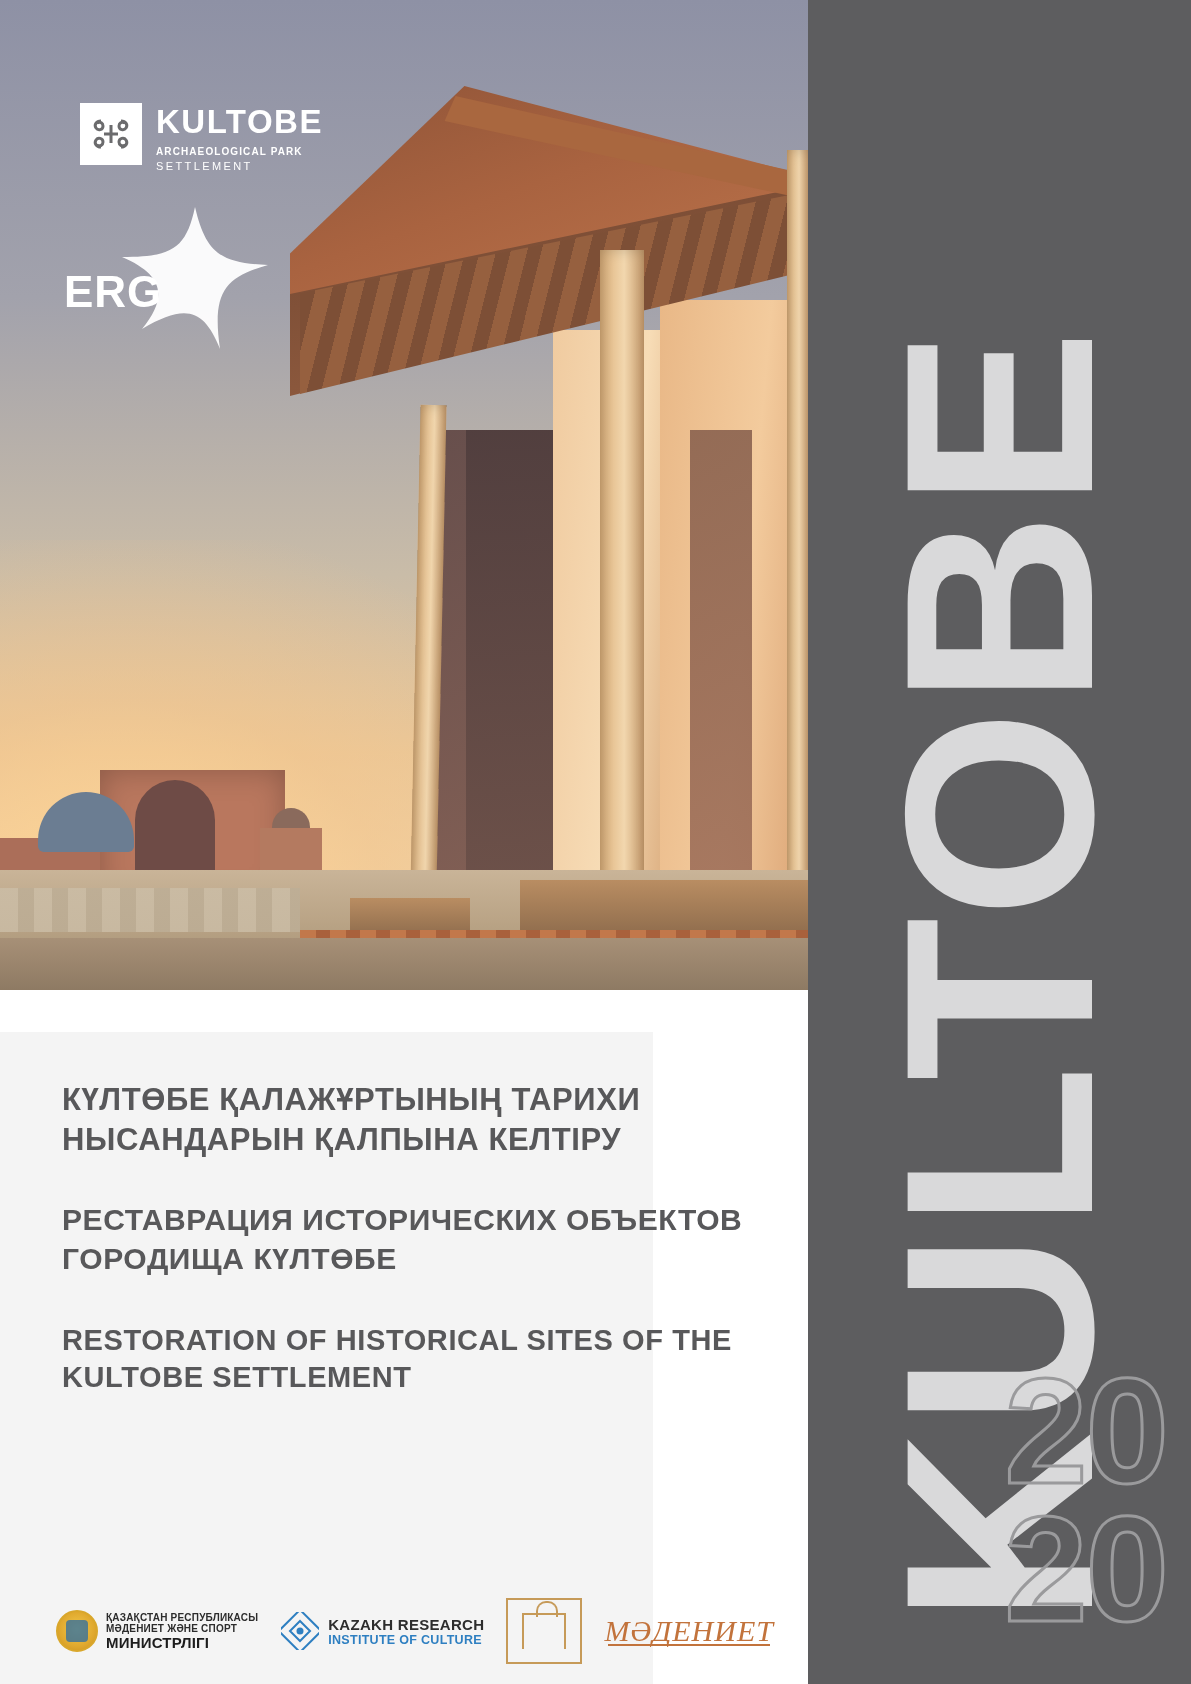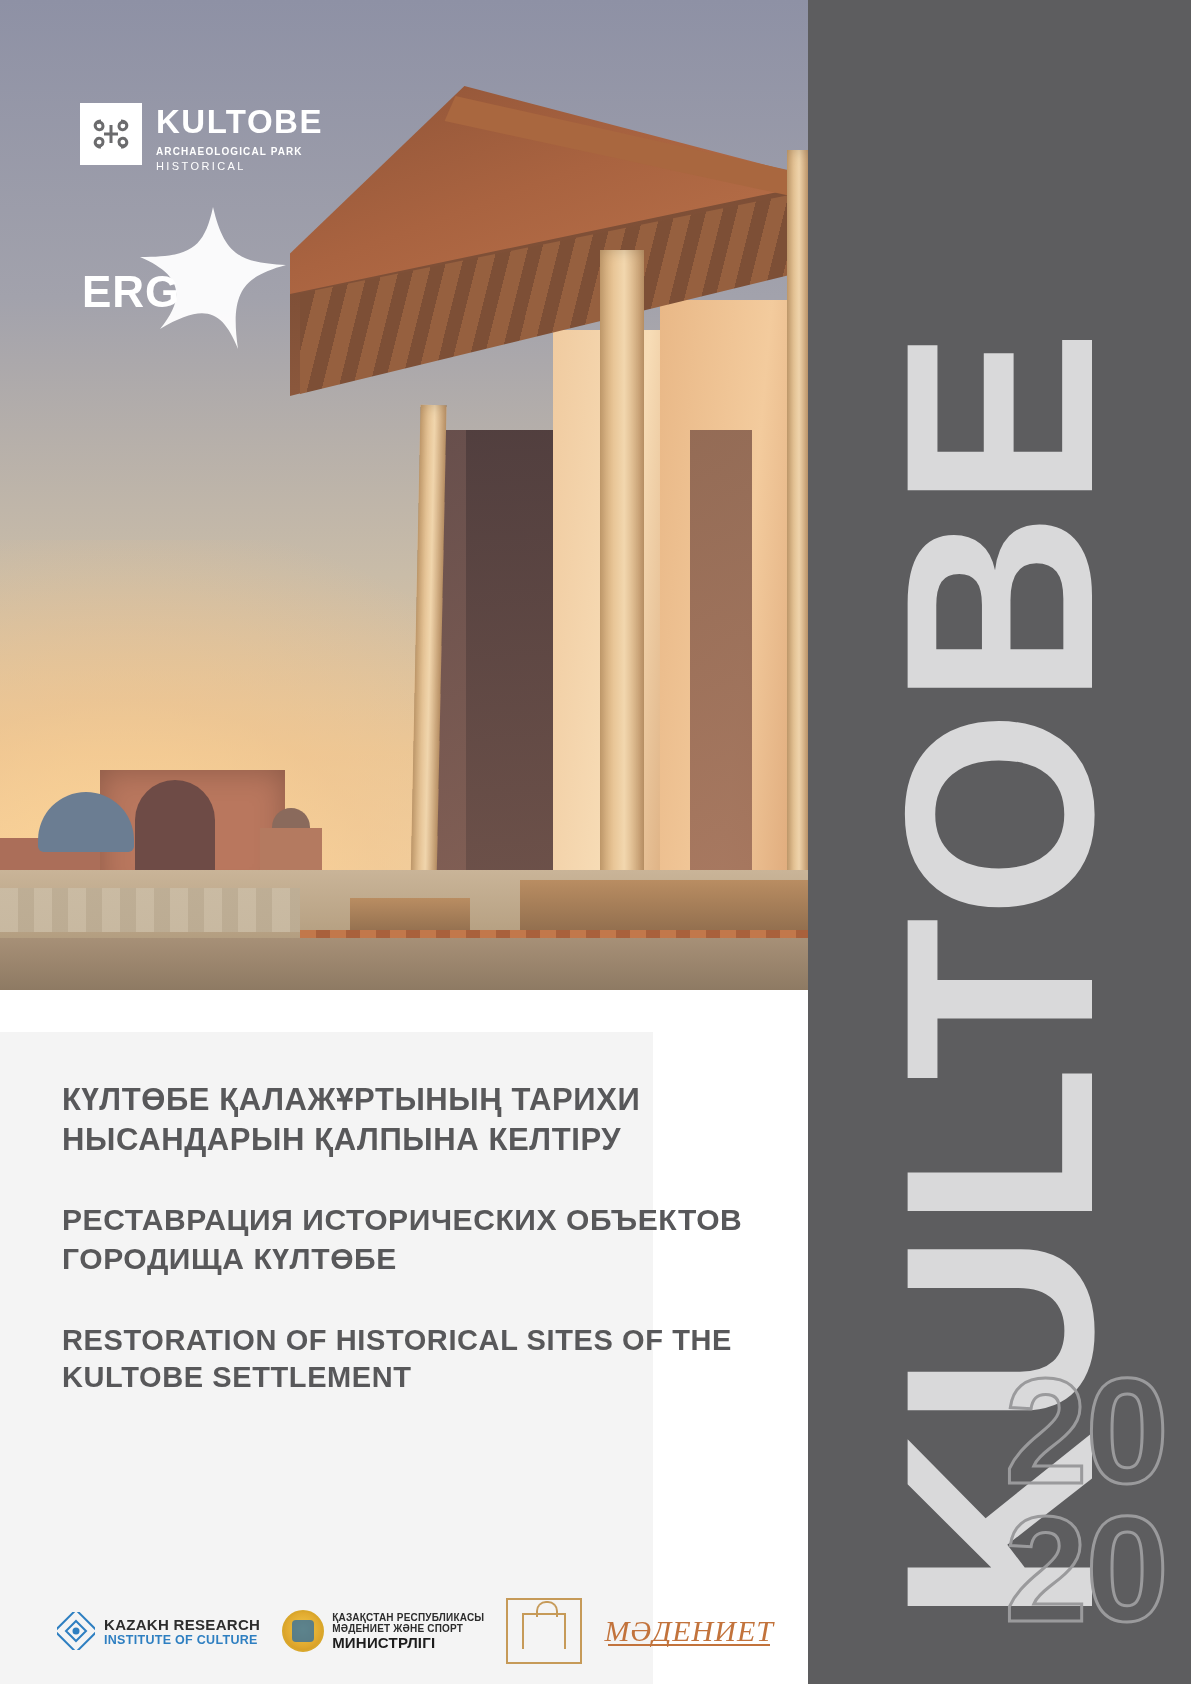--- a/index.html
+++ b/index.html
@@ -320,21 +320,21 @@
     margin-top: 8px;
   }
   .logo-text .l3 {
     font-size: 11px;
     color: #ffffff;
     letter-spacing: 2.4px;
     margin-top: 3px;
   }
   .logo-erg {
     position: absolute;
-    left: 78px;
+    left: 60px;
     top: 205px;
     width: 230px;
     height: 160px;
     text-decoration: underline;
   }
   .logo-erg .star { position: absolute; left: 60px; top: 0; }
   .logo-erg .erg-label {
     position: absolute;
     left: 4px;
     top: 62px;
@@ -511,21 +511,21 @@
             <path d="M33 10c5 0 7 4 5 7-2 3-7 2-7-2 0-3 3-5 6-3"></path>
             <path d="M13 36c-5 0-7-4-5-7 2-3 7-2 7 2 0 3-3 5-6 3"></path>
             <path d="M33 36c5 0 7-4 5-7-2-3-7-2-7 2 0 3 3 5 6 3"></path>
             <path d="M23 14v18M16 23h14"></path>
           </g>
         </svg>
       </div>
       <div class="logo-text">
         <div class="l1">KULTOBE</div>
         <div class="l2">ARCHAEOLOGICAL PARK</div>
-        <div class="l3">HISTORICAL</div>
+        <div class="l3">SETTLEMENT</div>
       </div>
     </div>
 
     <div class="logo-erg">
       <div class="star">
         <svg width="150" height="150" viewBox="0 0 150 150" aria-hidden="true">
           <path d="M75 2 C86 48 100 58 148 60 C104 72 92 88 100 144 C84 104 66 98 22 124 C48 92 44 70 2 52 C52 52 66 44 75 2 Z" fill="#ffffff" opacity="0.95"></path>
         </svg>
       </div>
       <div class="erg-label">ERG</div>
@@ -543,44 +543,44 @@
   </div>
 
   <div class="bottom">
     <div class="titles">
       <h1>КҮЛТӨБЕ ҚАЛАЖҰРТЫНЫҢ ТАРИХИ НЫСАНДАРЫН ҚАЛПЫНА КЕЛТІРУ</h1>
       <h2>РЕСТАВРАЦИЯ ИСТОРИЧЕСКИХ ОБЪЕКТОВ ГОРОДИЩА КҮЛТӨБЕ</h2>
       <h3>RESTORATION OF HISTORICAL SITES OF THE KULTOBE SETTLEMENT</h3>
     </div>
 
     <div class="partners">
+
+      <div class="p-item">
+        <div class="kz-emblem"></div>
+        <div class="kz-text">
+          <div class="t1">ҚАЗАҚСТАН РЕСПУБЛИКАСЫ</div>
+          <div class="t2">МӘДЕНИЕТ ЖӘНЕ СПОРТ</div>
+          <div class="t3">МИНИСТРЛІГІ</div>
+        </div>
+      </div>
 
       <div class="p-item">
         <div class="kric-mark">
           <svg width="38" height="38" viewBox="0 0 38 38" aria-hidden="true">
             <rect x="4" y="4" width="30" height="30" transform="rotate(45 19 19)" fill="none" stroke="#2e7fc1" stroke-width="2"></rect>
             <path d="M19 9 L29 19 L19 29 L9 19 Z" fill="none" stroke="#2e7fc1" stroke-width="2"></path>
             <circle cx="19" cy="19" r="3.5" fill="#2e7fc1"></circle>
           </svg>
         </div>
         <div class="kric-text">
           <div class="t1">KAZAKH RESEARCH</div>
           <div class="t2">INSTITUTE OF CULTURE</div>
         </div>
       </div>
 
-      <div class="p-item">
-        <div class="kz-emblem"></div>
-        <div class="kz-text">
-          <div class="t1">ҚАЗАҚСТАН РЕСПУБЛИКАСЫ</div>
-          <div class="t2">МӘДЕНИЕТ ЖӘНЕ СПОРТ</div>
-          <div class="t3">МИНИСТРЛІГІ</div>
-        </div>
-      </div>
-
       <div class="turk-inst">
         <div class="bld"></div>
       </div>
 
       <div class="turkistan-word">МӘДЕНИЕТ</div>
 
     </div>
   </div>
 
 </div>

